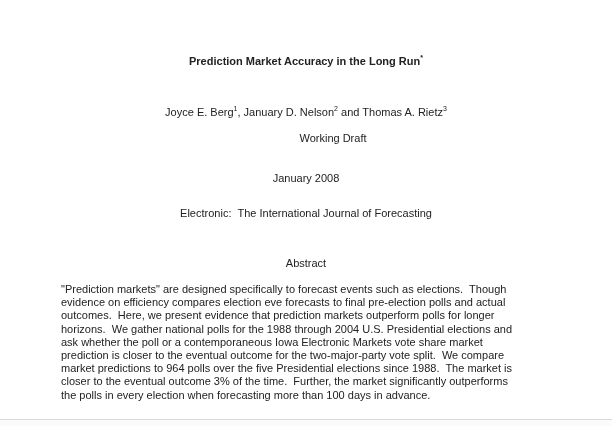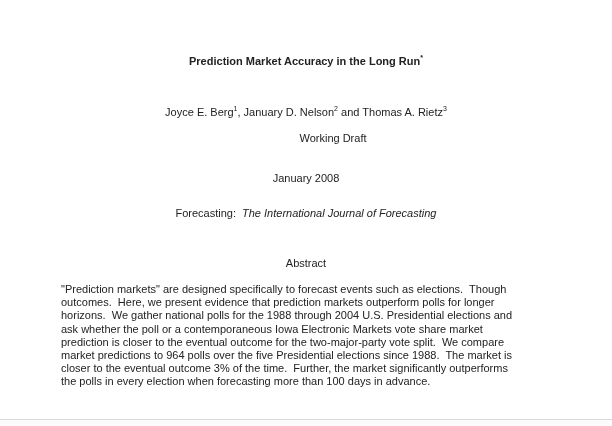--- a/index.html
+++ b/index.html
@@ -33,21 +33,20 @@
   .draft-status  { top: 132px; margin-left: 27px; }
   .paper-date    { top: 172px; }
   .forthcoming   { top: 207px; }
   .abstract-head { top: 257px; }
   sup {
     font-size: 7px;
     line-height: 0;
     vertical-align: super;
   }
   .journal-name {
-    font-style: italic;
   }
   .forthcoming-gap {
     display: inline-block;
     width: 6px;
   }
   .abstract-body {
     position: absolute;
     left: 61px;
     top: 283px;
     width: 500px;
@@ -73,26 +72,27 @@
 <div class="page">
 
   <div class="centered paper-title"><span>Prediction Market Accuracy in the Long Run</span><sup>*</sup></div>
 
   <div class="centered authors-line"><span>Joyce E. Berg</span><sup>1</sup><span>, </span><span>January D. Nelson</span><sup>2</sup><span> and </span><span>Thomas A. Rietz</span><sup>3</sup></div>
 
   <div class="centered draft-status">Working Draft</div>
 
   <div class="centered paper-date">January 2008</div>
 
-  <div class="centered forthcoming"><span>Forecasting:</span><span class="forthcoming-gap"></span><span class="journal-name">The International Journal of Forecasting</span></div>
+  <div class="centered forthcoming"><span>Electronic:</span><span class="forthcoming-gap"></span><span class="journal-name">The International Journal of Forecasting</span></div>
 
   <div class="centered abstract-head">Abstract</div>
 
   <div class="abstract-body">
     <div class="abstract-line">"Prediction markets" are designed specifically to forecast events such as elections.  Though</div>
+    <div class="abstract-line">evidence on efficiency compares election eve forecasts to final pre-election polls and actual</div>
     <div class="abstract-line">outcomes.  Here, we present evidence that prediction markets outperform polls for longer</div>
     <div class="abstract-line">horizons.  We gather national polls for the 1988 through 2004 U.S. Presidential elections and</div>
     <div class="abstract-line">ask whether the poll or a contemporaneous Iowa Electronic Markets vote share market</div>
     <div class="abstract-line">prediction is closer to the eventual outcome for the two-major-party vote split.  We compare</div>
     <div class="abstract-line">market predictions to 964 polls over the five Presidential elections since 1988.  The market is</div>
     <div class="abstract-line">closer to the eventual outcome 3% of the time.  Further, the market significantly outperforms</div>
     <div class="abstract-line">the polls in every election when forecasting more than 100 days in advance.</div>
   </div>
 
   <div class="page-bottom-edge"></div>

